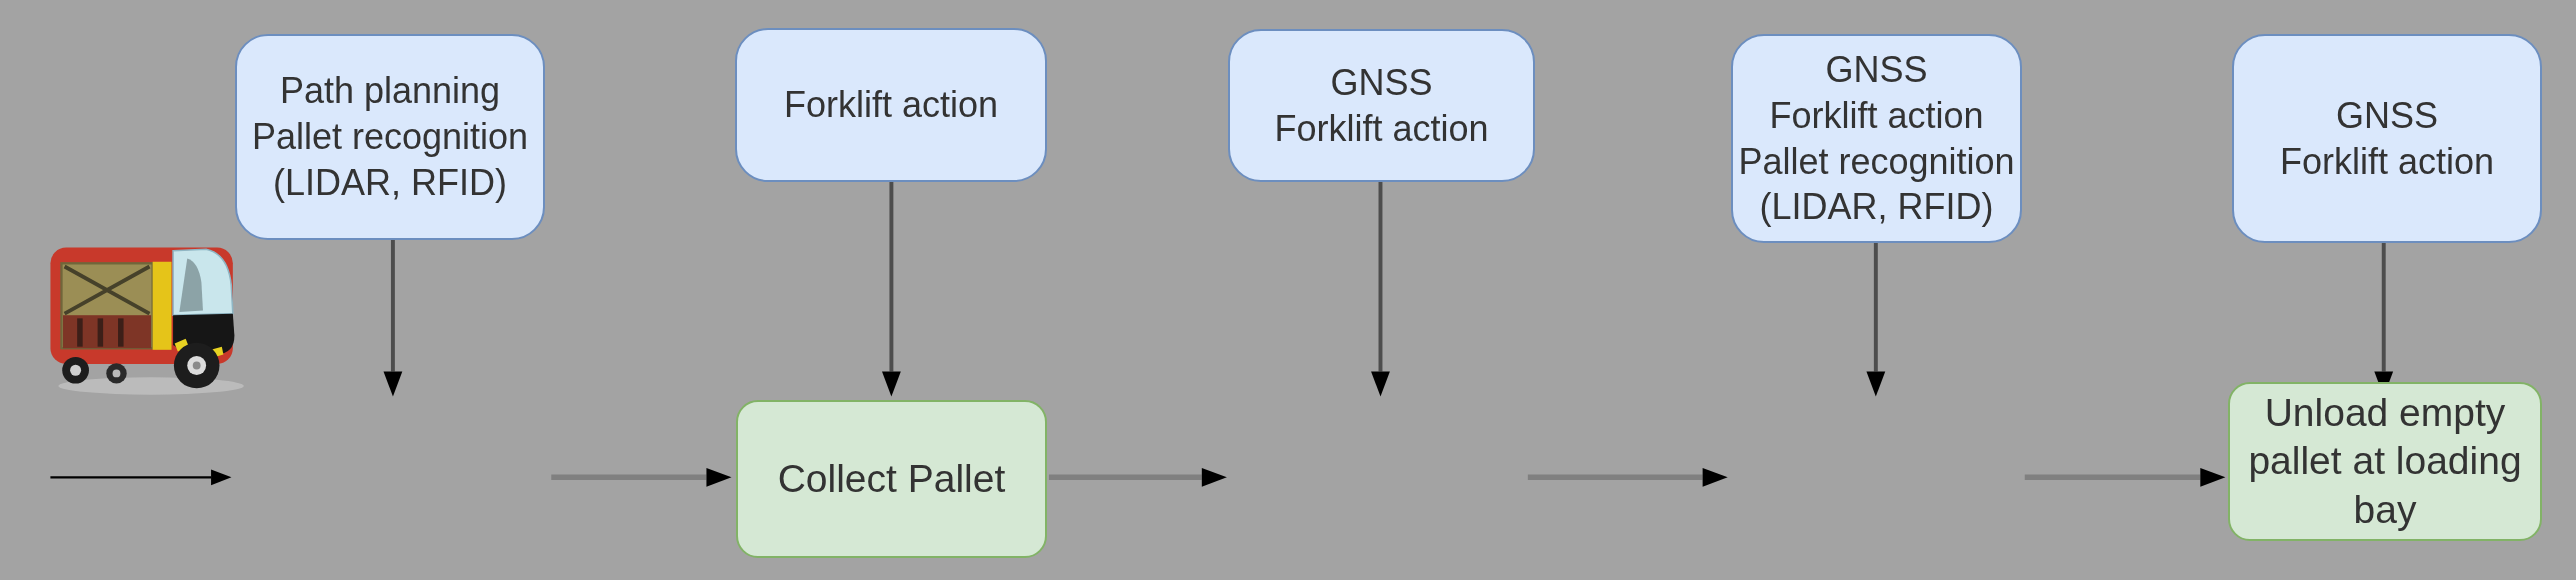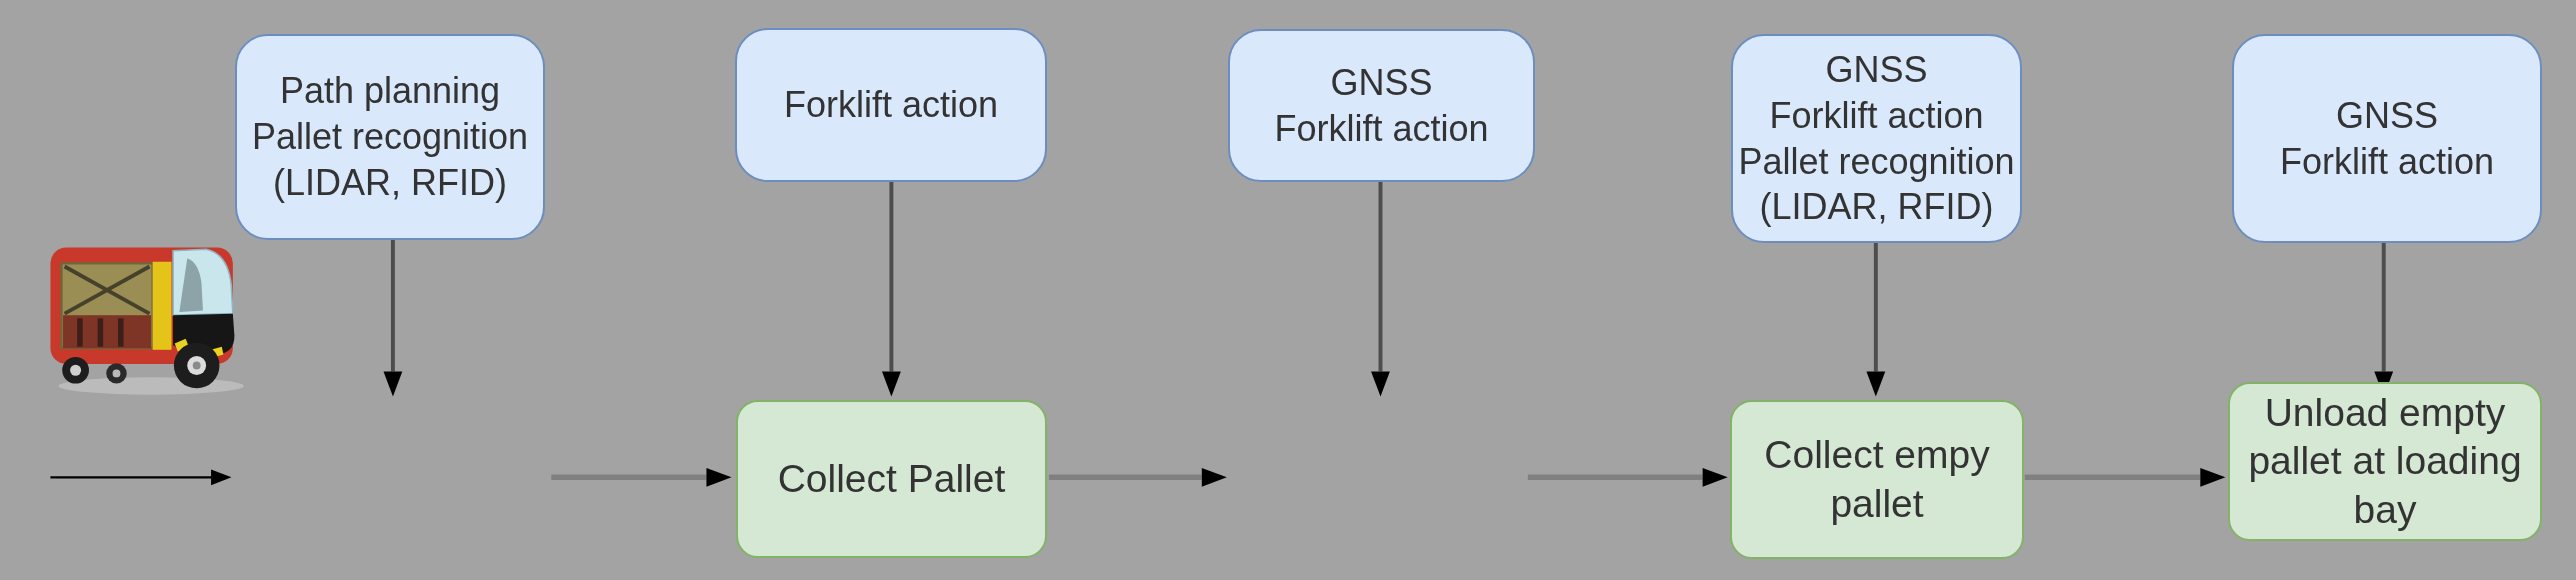--- a/index.html
+++ b/index.html
@@ -120,24 +120,20 @@
 (LIDAR, RFID)</span>
   </div>
   <div class="box sensor-box" style="left:2232px;top:34px;width:310px;height:209px">
     <span class="box-label">GNSS
 Forklift action</span>
   </div>
 
   <div class="box step-box" style="left:736px;top:400px;width:311px;height:158px">
     <span class="box-label">Collect Pallet</span>
   </div>
-  <div class="box step-box" style="left:1730px;top:400px;width:294px;height:159px">
-    <span class="box-label">Collect empy
-pallet</span>
-  </div>
   <div class="box step-box" style="left:2228px;top:382px;width:314px;height:159px">
     <span class="box-label">Unload empty
 pallet at loading
 bay</span>
   </div>
 
 </div>
 
 
 </body></html>

